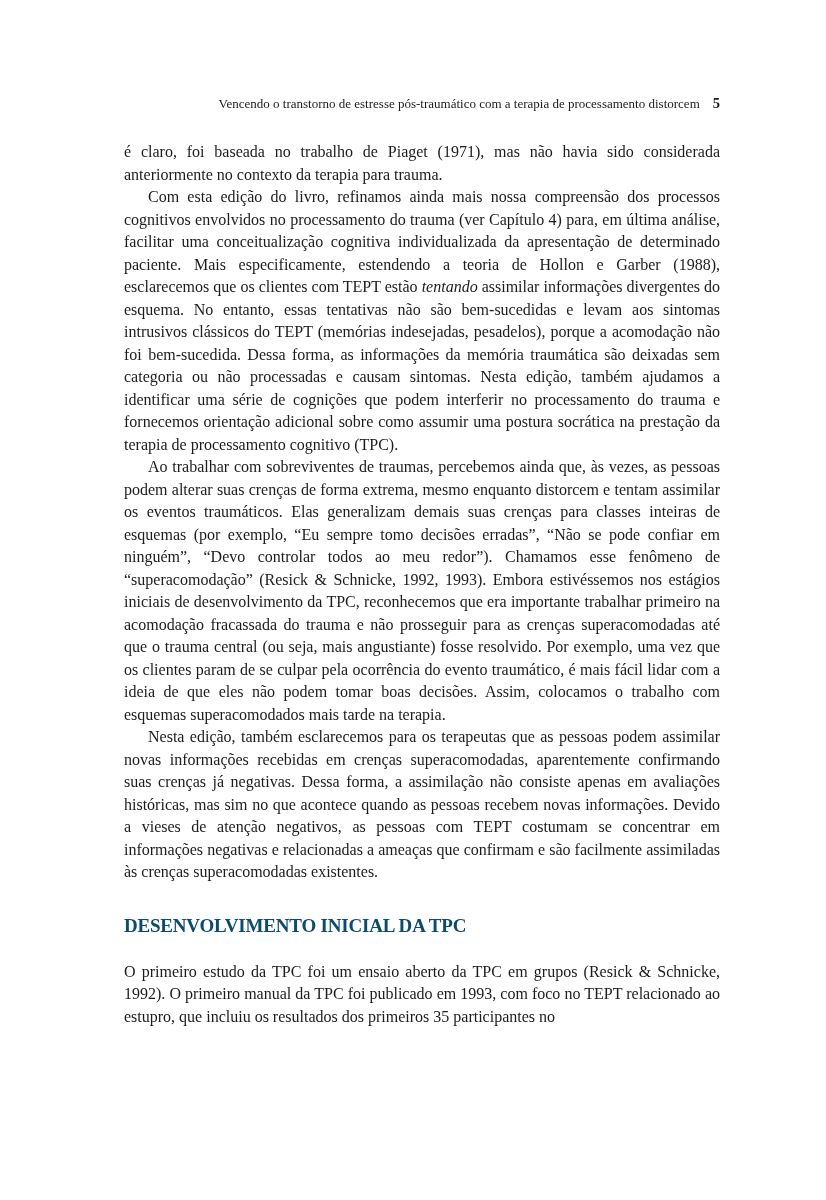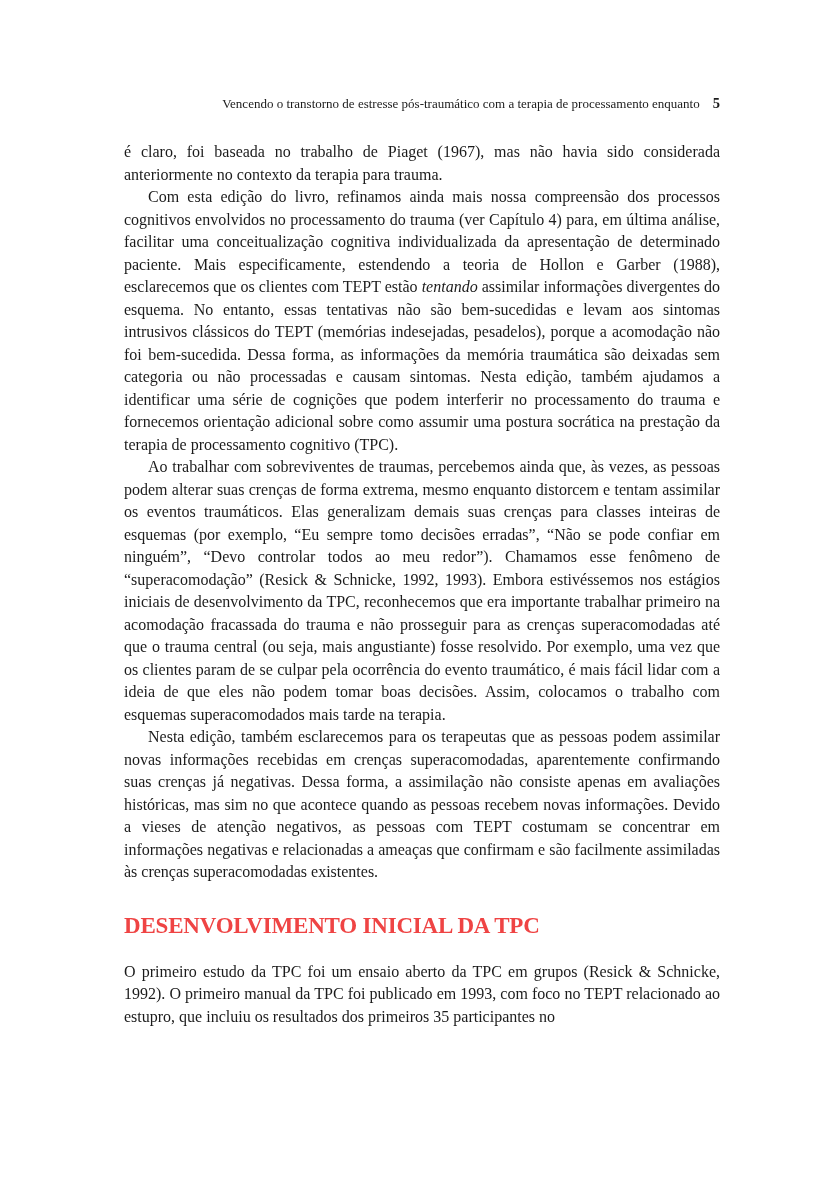--- a/index.html
+++ b/index.html
@@ -47,40 +47,40 @@
   }
   .text-block p.indent {
     text-indent: 24px;
   }
   .text-block em {
     font-style: italic;
     margin-top: 20px;
   }
   .section-heading {
     font-family: "Liberation Serif", serif;
-    font-size: 23px;
+    font-size: 19px;
     font-weight: bold;
     letter-spacing: -0.2px;
     margin: 28px 0 21px 0;
     text-align: left;
     text-indent: 0;
     line-height: 28px;
-    color: #ef4444;
+    color: #0c4a6e;
   }
 </style>
 </head>
 <body>
 
 <header class="running-header">
-  <span>Vencendo o transtorno de estresse pós-traumático com a terapia de processamento enquanto</span><span class="page-number">5</span>
+  <span>Vencendo o transtorno de estresse pós-traumático com a terapia de processamento distorcem</span><span class="page-number">5</span>
 </header>
 
 <main class="text-block">
 
-  <p>é claro, foi baseada no trabalho de Piaget (1967), mas não havia sido considerada anteriormente no contexto da terapia para trauma.</p>
+  <p>é claro, foi baseada no trabalho de Piaget (1971), mas não havia sido considerada anteriormente no contexto da terapia para trauma.</p>
 
   <p class="indent"><span>Com esta edição do livro, refinamos ainda mais nossa compreensão dos processos cognitivos envolvidos no processamento do trauma (ver Capítulo 4) para, em última análise, facilitar uma conceitualização cognitiva individualizada da apresentação de determinado paciente. Mais especificamente, estendendo a teoria de Hollon e Garber (1988), esclarecemos que os clientes com TEPT estão </span><em>tentando</em><span> assimilar informações divergentes do esquema. No entanto, essas tentativas não são bem-sucedidas e levam aos sintomas intrusivos clássicos do TEPT (memórias indesejadas, pesadelos), porque a acomodação não foi bem-sucedida. Dessa forma, as informações da memória traumática são deixadas sem categoria ou não processadas e causam sintomas. Nesta edição, também ajudamos a identificar uma série de cognições que podem interferir no processamento do trauma e fornecemos orientação adicional sobre como assumir uma postura socrática na prestação da terapia de processamento cognitivo (TPC).</span></p>
 
   <p class="indent">Ao trabalhar com sobreviventes de traumas, percebemos ainda que, às vezes, as pessoas podem alterar suas crenças de forma extrema, mesmo enquanto distorcem e tentam assimilar os eventos traumáticos. Elas generalizam demais suas crenças para classes inteiras de esquemas (por exemplo, “Eu sempre tomo decisões erradas”, “Não se pode confiar em ninguém”, “Devo controlar todos ao meu redor”). Chamamos esse fenômeno de “superacomodação” (Resick &amp; Schnicke, 1992, 1993). Embora estivéssemos nos estágios iniciais de desenvolvimento da TPC, reconhecemos que era importante trabalhar primeiro na acomodação fracassada do trauma e não prosseguir para as crenças superacomodadas até que o trauma central (ou seja, mais angustiante) fosse resolvido. Por exemplo, uma vez que os clientes param de se culpar pela ocorrência do evento traumático, é mais fácil lidar com a ideia de que eles não podem tomar boas decisões. Assim, colocamos o trabalho com esquemas superacomodados mais tarde na terapia.</p>
 
   <p class="indent">Nesta edição, também esclarecemos para os terapeutas que as pessoas podem assimilar novas informações recebidas em crenças superacomodadas, aparentemente confirmando suas crenças já negativas. Dessa forma, a assimilação não consiste apenas em avaliações históricas, mas sim no que acontece quando as pessoas recebem novas informações. Devido a vieses de atenção negativos, as pessoas com TEPT costumam se concentrar em informações negativas e relacionadas a ameaças que confirmam e são facilmente assimiladas às crenças superacomodadas existentes.</p>
 
   <h1 class="section-heading">DESENVOLVIMENTO INICIAL DA TPC</h1>
 
   <p>O primeiro estudo da TPC foi um ensaio aberto da TPC em grupos (Resick &amp; Schnicke, 1992). O primeiro manual da TPC foi publicado em 1993, com foco no TEPT relacionado ao estupro, que incluiu os resultados dos primeiros 35 participantes no</p>

